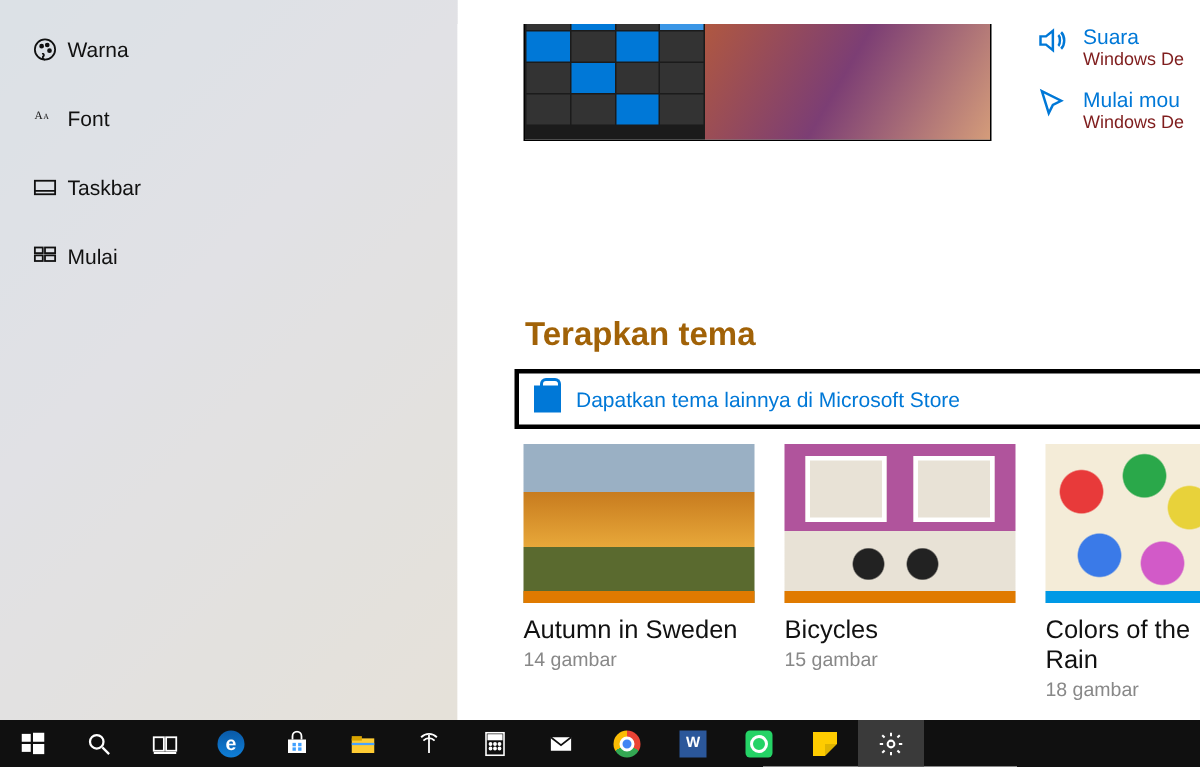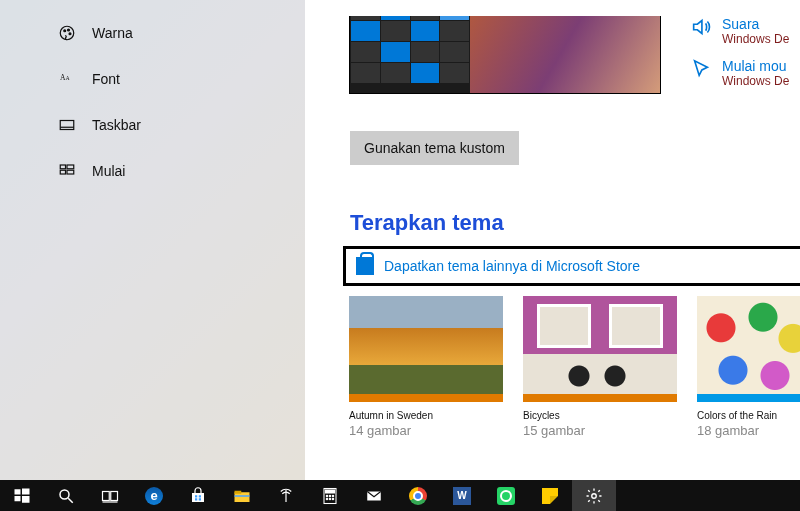--- a/index.html
+++ b/index.html
@@ -3,21 +3,21 @@
 <meta charset="utf-8">
 <style>
   * { box-sizing: border-box; margin: 0; padding: 0; }
   body { font-family: "Segoe UI", sans-serif; font-size: 14px; width: 800px; height: 511px; overflow: hidden; position: relative; background: #fff; }
 
   
   .sidebar { position: absolute; left: 0; top: 0; width: 305px; height: 480px;
     background: linear-gradient(135deg, #bfc8d2 0%, #c8c8d0 40%, #d0c8ba 100%); }
   .sidebar::after { content:""; position:absolute; inset:0; background:rgba(255,255,255,0.45); }
   .nav { position: relative; z-index: 2; padding-top: 10px; }
-  .nav-item { display:flex; align-items:center; height:46px; padding-left:20px; gap:15px; color:#111; cursor:default;margin-left:37px; }
+  .nav-item { display:flex; align-items:center; height:46px; padding-left:20px; gap:5px; color:#111; cursor:default; }
   .nav-item .ic { width:20px; display:flex; justify-content:center; }
   .nav-item.active { position:relative; background: rgba(255,255,255,0.35); }
   .nav-item.active::before { content:""; position:absolute; left:0; top:6px; bottom:6px; width:4px; background:#0078d7; }
 
   
   .main { position:absolute; left:305px; top:16px; right:0; height:480px; background:#fff; overflow:hidden; }
 
   
   .preview-img { position:absolute; left:44px; top:-18px; width:312px; height:96px; border:1px solid #000; display:flex; }
   .preview-left { width:120px; height:100%; background:#1b1b1b; display:grid; grid-template-columns:repeat(4,1fr); grid-auto-rows:20px; gap:1px; padding:1px; }
@@ -28,21 +28,21 @@
 
   
   .related { position:absolute; right:-40px; top:0; width:150px; }
   .rel-item { display:flex; gap:10px; margin-bottom:12px; }
   .rel-ic { width:22px; height:22px; color:#0078d7; }
   .rel-txt .t { font-size:14px; color:#0078d7; }
   .rel-txt .s { font-size:12px; color:#7f1d1d; }
 
   .btn-kustom { position:absolute; left:45px; top:115px; padding:9px 14px; background:#ccc; border:none; color:#111; font-size:14px; }
 
-  .section-h { position:absolute; left:45px; top:194px; font-size:22px; font-weight:600; color:#1d4ed8; }
+  .section-h { position:absolute; left:45px; top:194px; font-size:22px; font-weight:600; color:#a16207; }
 
   .store-link-box { position:absolute; left:38px; top:230px; width:600px; border:3px solid #000; padding:8px 10px; display:flex; align-items:center; gap:10px; }
   .store-ic { width:18px; height:18px; background:#0078d7; position:relative; }
   .store-ic::before { content:""; position:absolute; top:-5px; left:4px; width:10px; height:6px; border:2px solid #0078d7; border-bottom:none; border-radius:4px 4px 0 0; }
   .store-link-box a { color:#0078d7; text-decoration:none; font-size:14px; }
 
   
   .cards { position:absolute; left:44px; top:280px; display:flex; gap:20px; }
   .card { width:154px; }
   .thumb { width:154px; height:106px; position:relative; }
@@ -56,21 +56,21 @@
   .thumb.bikes .bar { position:absolute; bottom:0; left:0; right:0; height:8px; background:#e07a00; }
   .card.rain { width:120px; }
   .thumb.rain { width:120px; background:
     radial-gradient(circle at 20% 30%,#e83a3a 14px,transparent 15px),
     radial-gradient(circle at 55% 20%,#2aa84a 14px,transparent 15px),
     radial-gradient(circle at 80% 40%,#e8d23a 14px,transparent 15px),
     radial-gradient(circle at 30% 70%,#3a7ae8 14px,transparent 15px),
     radial-gradient(circle at 65% 75%,#d25ac8 14px,transparent 15px),
     #f4ecd8; }
   .thumb.rain .bar { position:absolute; bottom:0; left:0; right:0; height:8px; background:#0099e6; }
-  .card .title { margin-top:8px; font-size:10px; color:#111; }
+  .card .title { margin-top:8px; font-size:17px; color:#111; }
   .card .sub { font-size:13px; color:#888; margin-top:2px; }
 
   
   .taskbar { position:absolute; left:0; bottom:0; width:800px; height:31px; background:#101010; display:flex; align-items:center; }
   .tbtn { width:44px; height:31px; display:flex; align-items:center; justify-content:center; color:#fff; }
   .tbtn.active { background:#3a3a3a; }
   .tbtn svg, .tbtn .glyph { width:18px; height:18px; }
   .taskbar .spacer { flex:1; }
 
   .edge { width:18px;height:18px;border-radius:50%;background:linear-gradient(#0a5aa8,#0f7fd8);position:relative; }
@@ -175,21 +175,20 @@
             <path d="M5 3l5 16 3-6 6-3z"></path>
           </svg>
       </span>
       <div class="rel-txt">
         <div class="t">Mulai mou</div>
         <div class="s">Windows De</div>
       </div>
     </div>
   </div>
 
-  <button class="btn-kustom">Gunakan tema kustom</button>
 
   <h2 class="section-h">Terapkan tema</h2>
 
   <div class="store-link-box">
     <span class="store-ic"></span>
     <a>Dapatkan tema lainnya di Microsoft Store</a>
   </div>
 
   <div class="cards">
     <div class="card">

